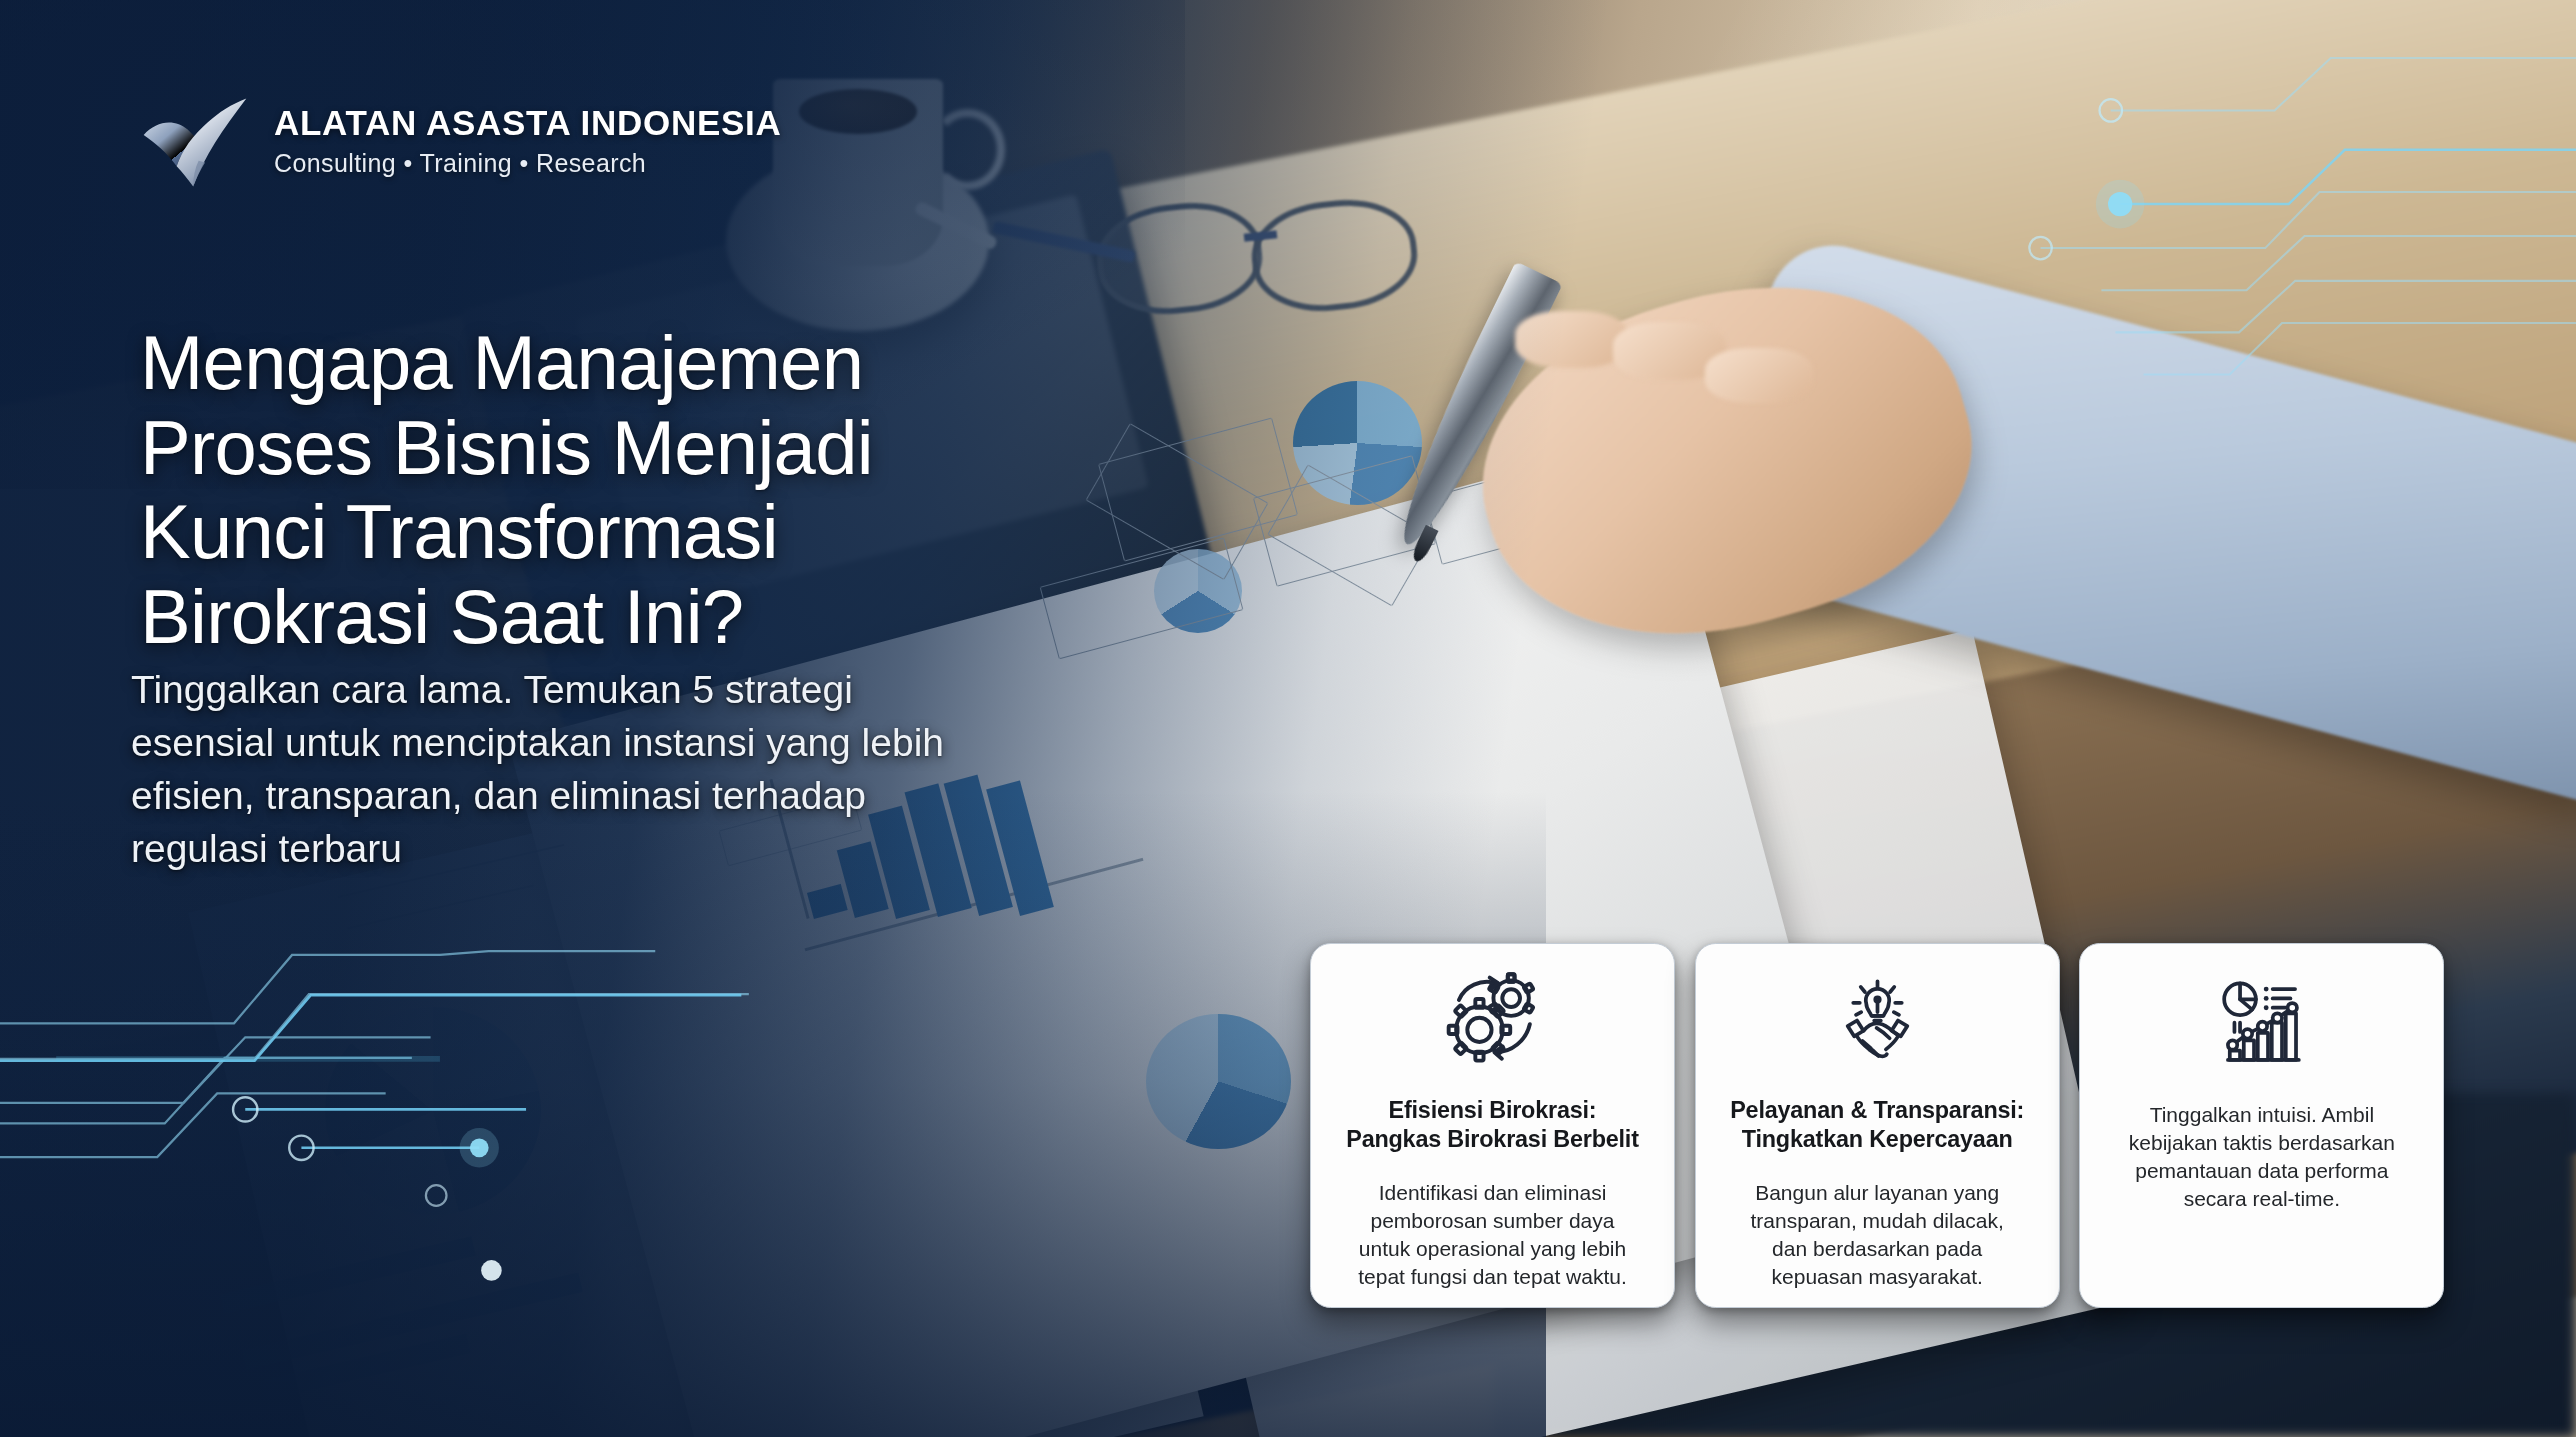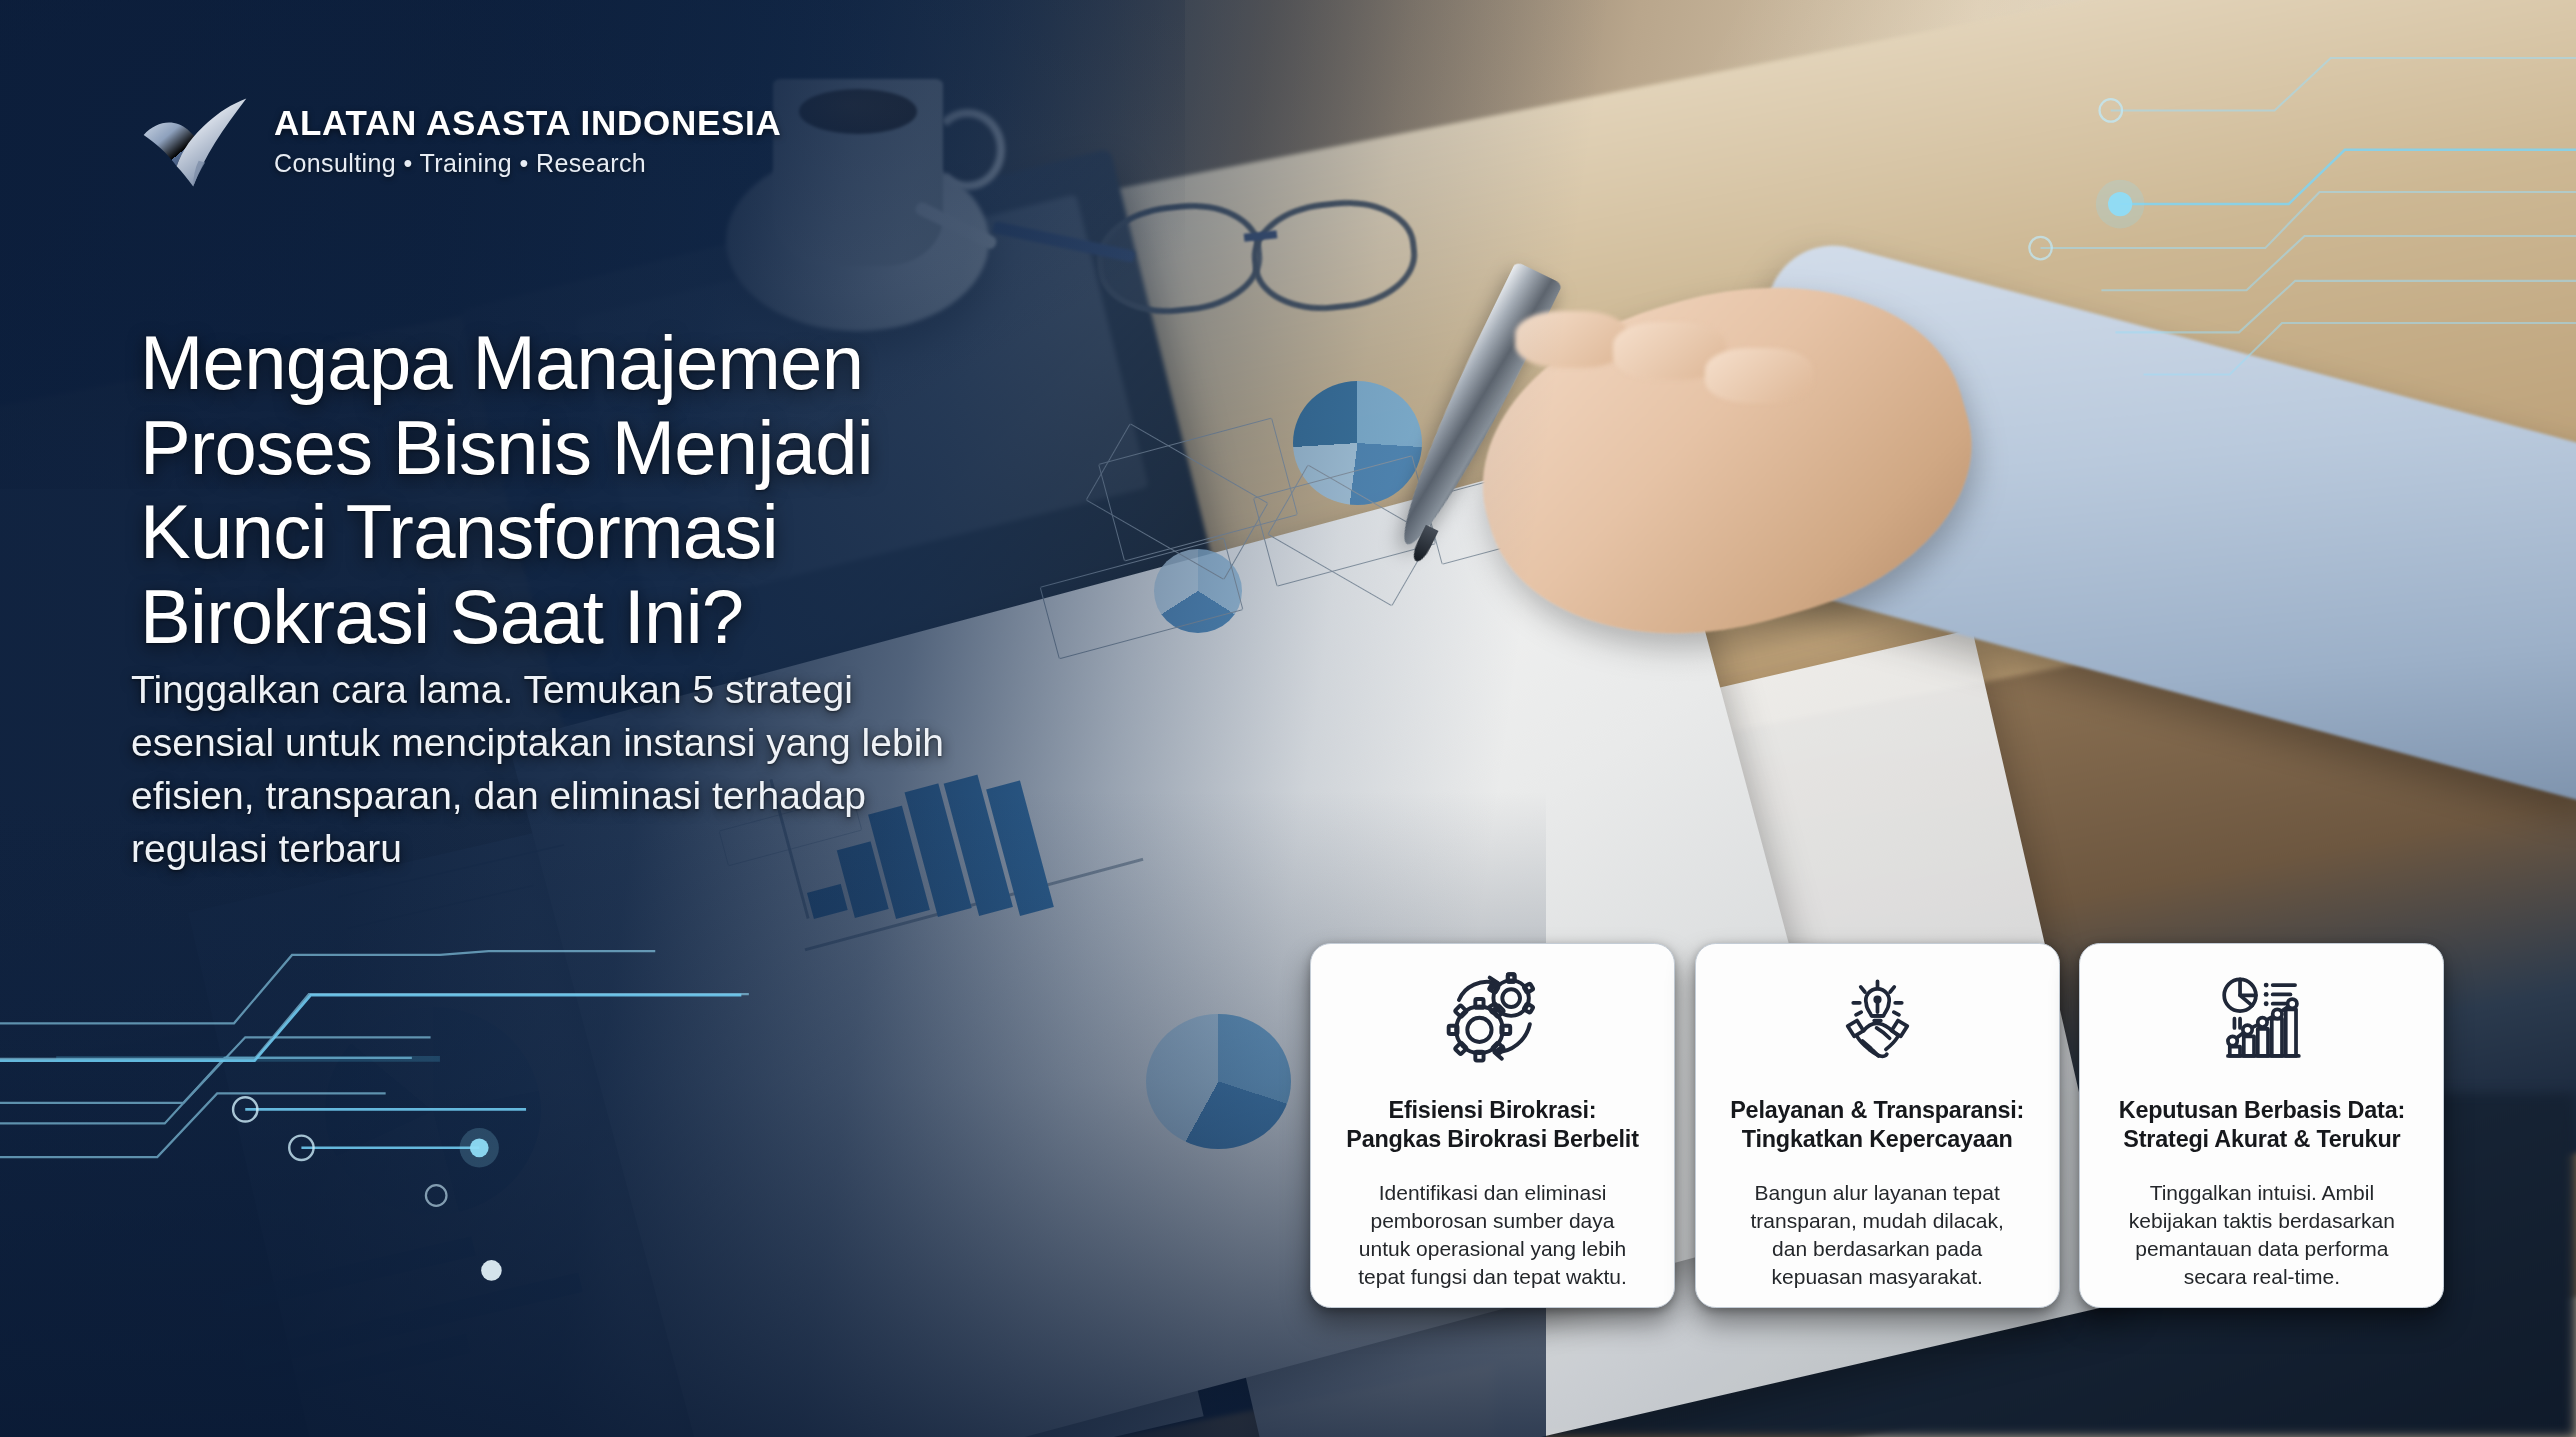--- a/index.html
+++ b/index.html
@@ -462,21 +462,21 @@
           <path d="M78 69 c-3 5 -8 10 -13 14" fill="none"></path>
           <path d="M40 74 l9 8M45 79 l8 7M51 84 l6 6" fill="none"></path>
           <path d="M55 60 c5 3 10 7 14 11" fill="none"></path>
         </svg>
       </div>
       <div class="card-title">
         <span>Pelayanan &amp; Transparansi:</span><br>
         <span>Tingkatkan Kepercayaan</span>
       </div>
       <div class="card-body">
-        <span>Bangun alur layanan tepat</span><br>
+        <span>Bangun alur layanan yang</span><br>
         <span>transparan, mudah dilacak,</span><br>
         <span>dan berdasarkan pada</span><br>
         <span>kepuasan masyarakat.</span>
       </div>
     </div>
 
     <div class="card">
       <div class="card-icon">
         <svg width="105" height="97" viewBox="0 0 112 104" fill="none" stroke="#1f2738" stroke-width="4" stroke-linecap="round" stroke-linejoin="round">
 
@@ -504,24 +504,20 @@
           <rect x="82" y="40" width="11" height="50" fill="none"></rect>
 
           <path d="M25 74 L41 62 L57 54 L73 45 L89 34" fill="none"></path>
           <circle cx="25" cy="74" r="5" fill="#ffffff"></circle>
           <circle cx="41" cy="62" r="5" fill="#ffffff"></circle>
           <circle cx="57" cy="54" r="5" fill="#ffffff"></circle>
           <circle cx="73" cy="45" r="5" fill="#ffffff"></circle>
           <circle cx="89" cy="34" r="5" fill="#ffffff"></circle>
         </svg>
       </div>
-      <div class="card-title">
-        <span>Keputusan Berbasis Data:</span><br>
-        <span>Strategi Akurat &amp; Terukur</span>
-      </div>
       <div class="card-body">
         <span>Tinggalkan intuisi. Ambil</span><br>
         <span>kebijakan taktis berdasarkan</span><br>
         <span>pemantauan data performa</span><br>
         <span>secara real-time.</span>
       </div>
     </div>
 
   </div>
 </div>

